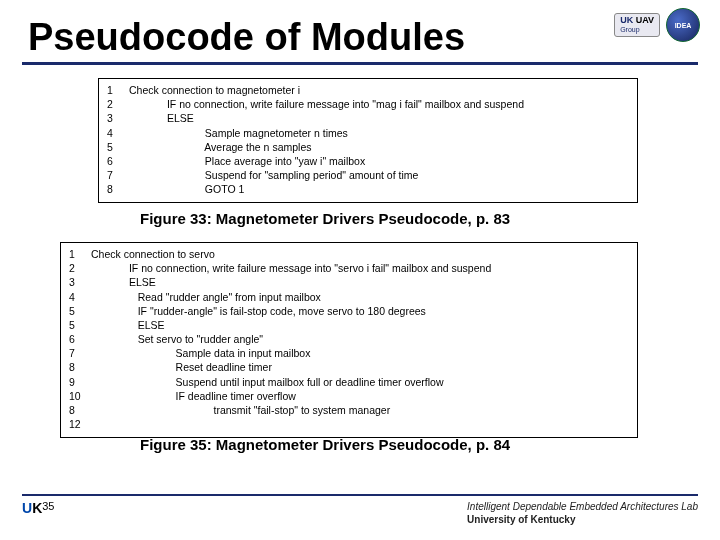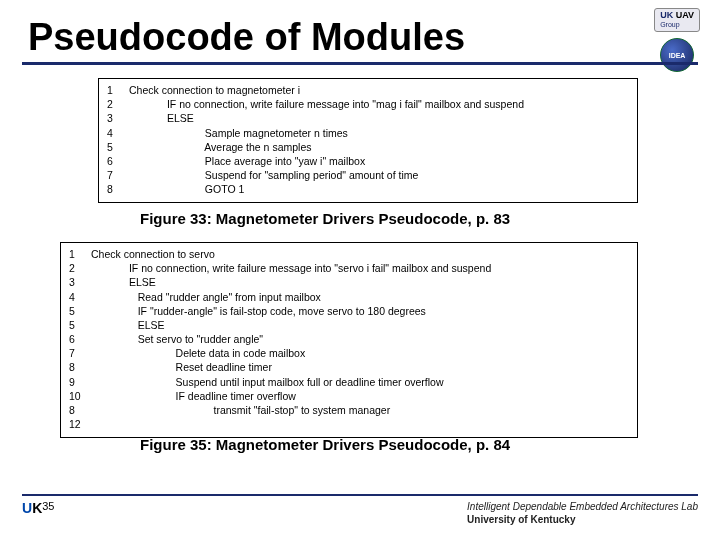--- a/index.html
+++ b/index.html
@@ -13,21 +13,21 @@
   }
   .title {
     position: absolute;
     top: 16px; left: 28px;
     font-size: 38px;
     font-weight: bold;
   }
   .logos {
     position: absolute;
     top: 8px; right: 20px;
-    display: flex; gap: 6px; align-items: center; flex-direction: column;
+    display: flex; gap: 6px; align-items: center;
   }
   .logo-pill {
     background: #e9e9f1;
     border: 1px solid #888;
     border-radius: 3px;
     padding: 2px 5px;
     font-size: 9px;
     font-weight: bold;
     color: #1a2a6b;
     line-height: 1;
@@ -113,21 +113,21 @@
 <div class="caption cap1">Figure 33: Magnetometer Drivers Pseudocode, p. 83</div>
 
 <div class="pcode-box box2" id="pb2">
     <div class="pcode-row"><span class="ln">1</span><span>Check connection to servo</span></div>
     <div class="pcode-row"><span class="ln">2</span><span>             IF no connection, write failure message into "servo i fail" mailbox and suspend</span></div>
     <div class="pcode-row"><span class="ln">3</span><span>             ELSE</span></div>
     <div class="pcode-row"><span class="ln">4</span><span>                Read "rudder angle" from input mailbox</span></div>
     <div class="pcode-row"><span class="ln">5</span><span>                IF "rudder-angle" is fail-stop code, move servo to 180 degrees</span></div>
     <div class="pcode-row"><span class="ln">5</span><span>                ELSE</span></div>
     <div class="pcode-row"><span class="ln">6</span><span>                Set servo to "rudder angle"</span></div>
-    <div class="pcode-row"><span class="ln">7</span><span>                             Delete data in code mailbox</span></div>
+    <div class="pcode-row"><span class="ln">7</span><span>                             Sample data in input mailbox</span></div>
     <div class="pcode-row"><span class="ln">8</span><span>                             Reset deadline timer</span></div>
     <div class="pcode-row"><span class="ln">9</span><span>                             Suspend until input mailbox full or deadline timer overflow</span></div>
     <div class="pcode-row"><span class="ln">10</span><span>                             IF deadline timer overflow</span></div>
     <div class="pcode-row"><span class="ln">8</span><span>                                          transmit "fail-stop" to system manager</span></div>
     <div class="pcode-row"><span class="ln">12</span></div>
   </div>
 <div class="caption cap2">Figure 35: Magnetometer Drivers Pseudocode, p. 84</div>
 
 <div class="footer-rule"></div>
 <div class="footer">

